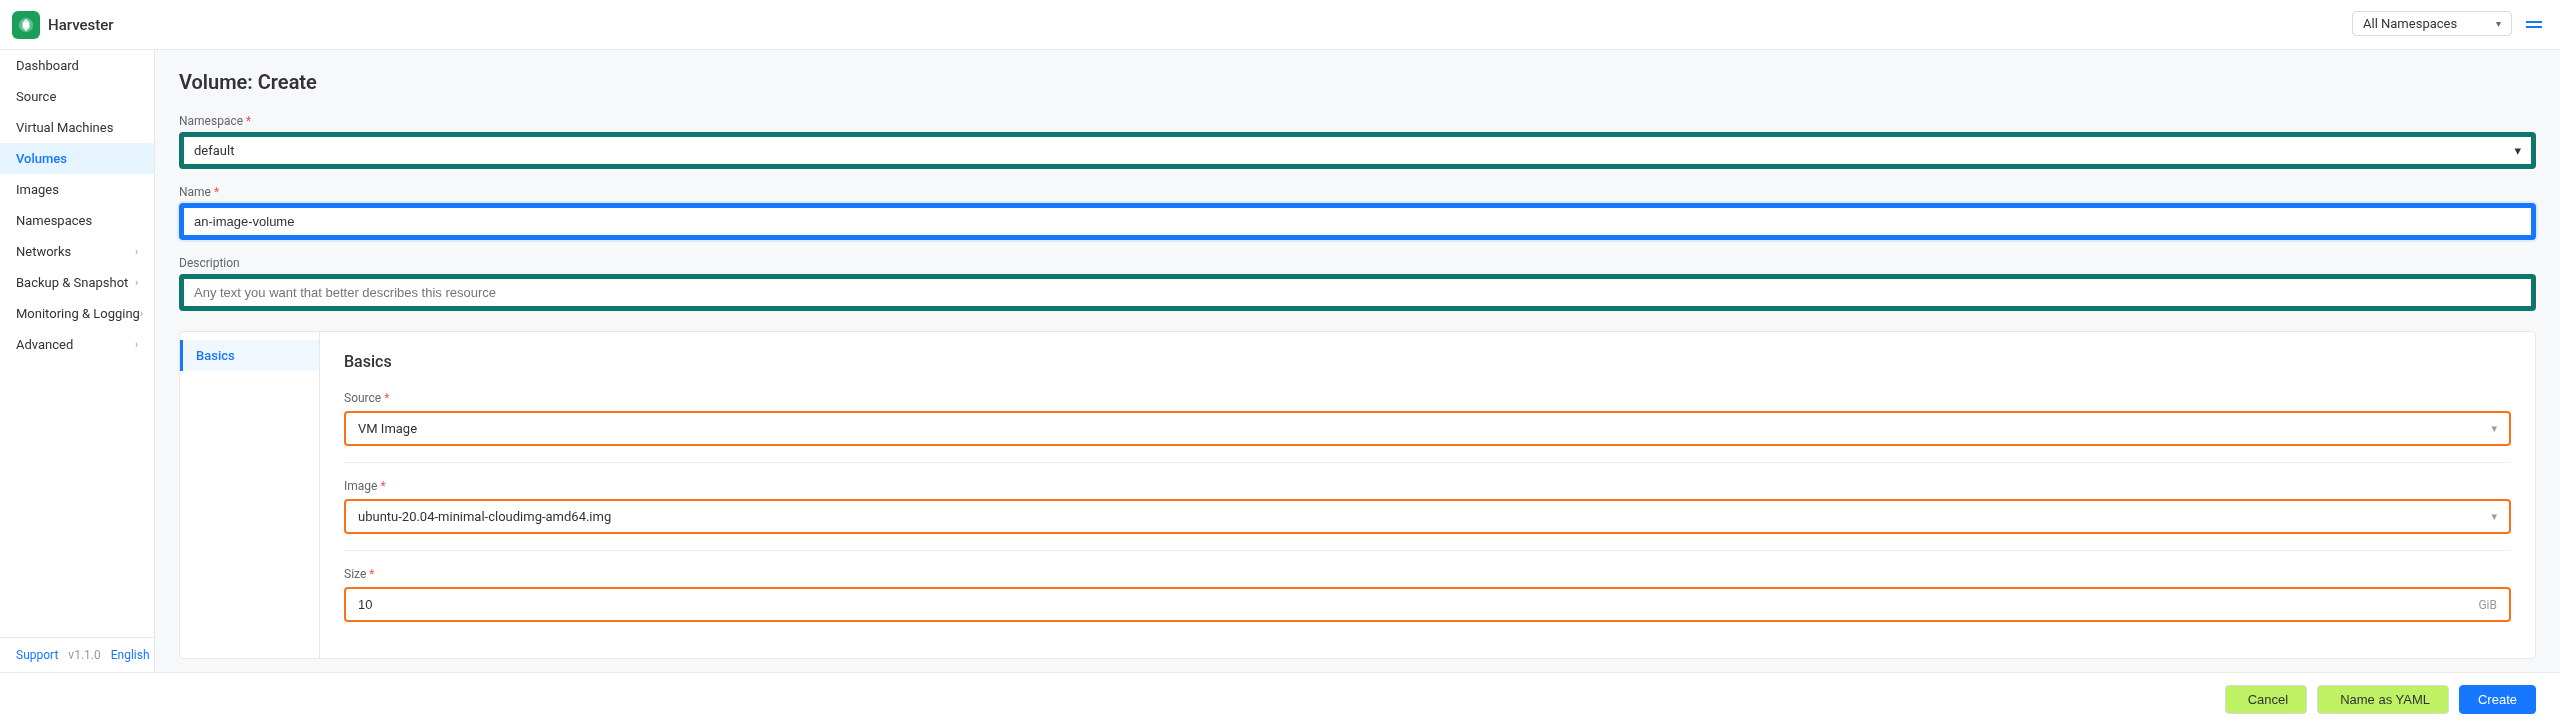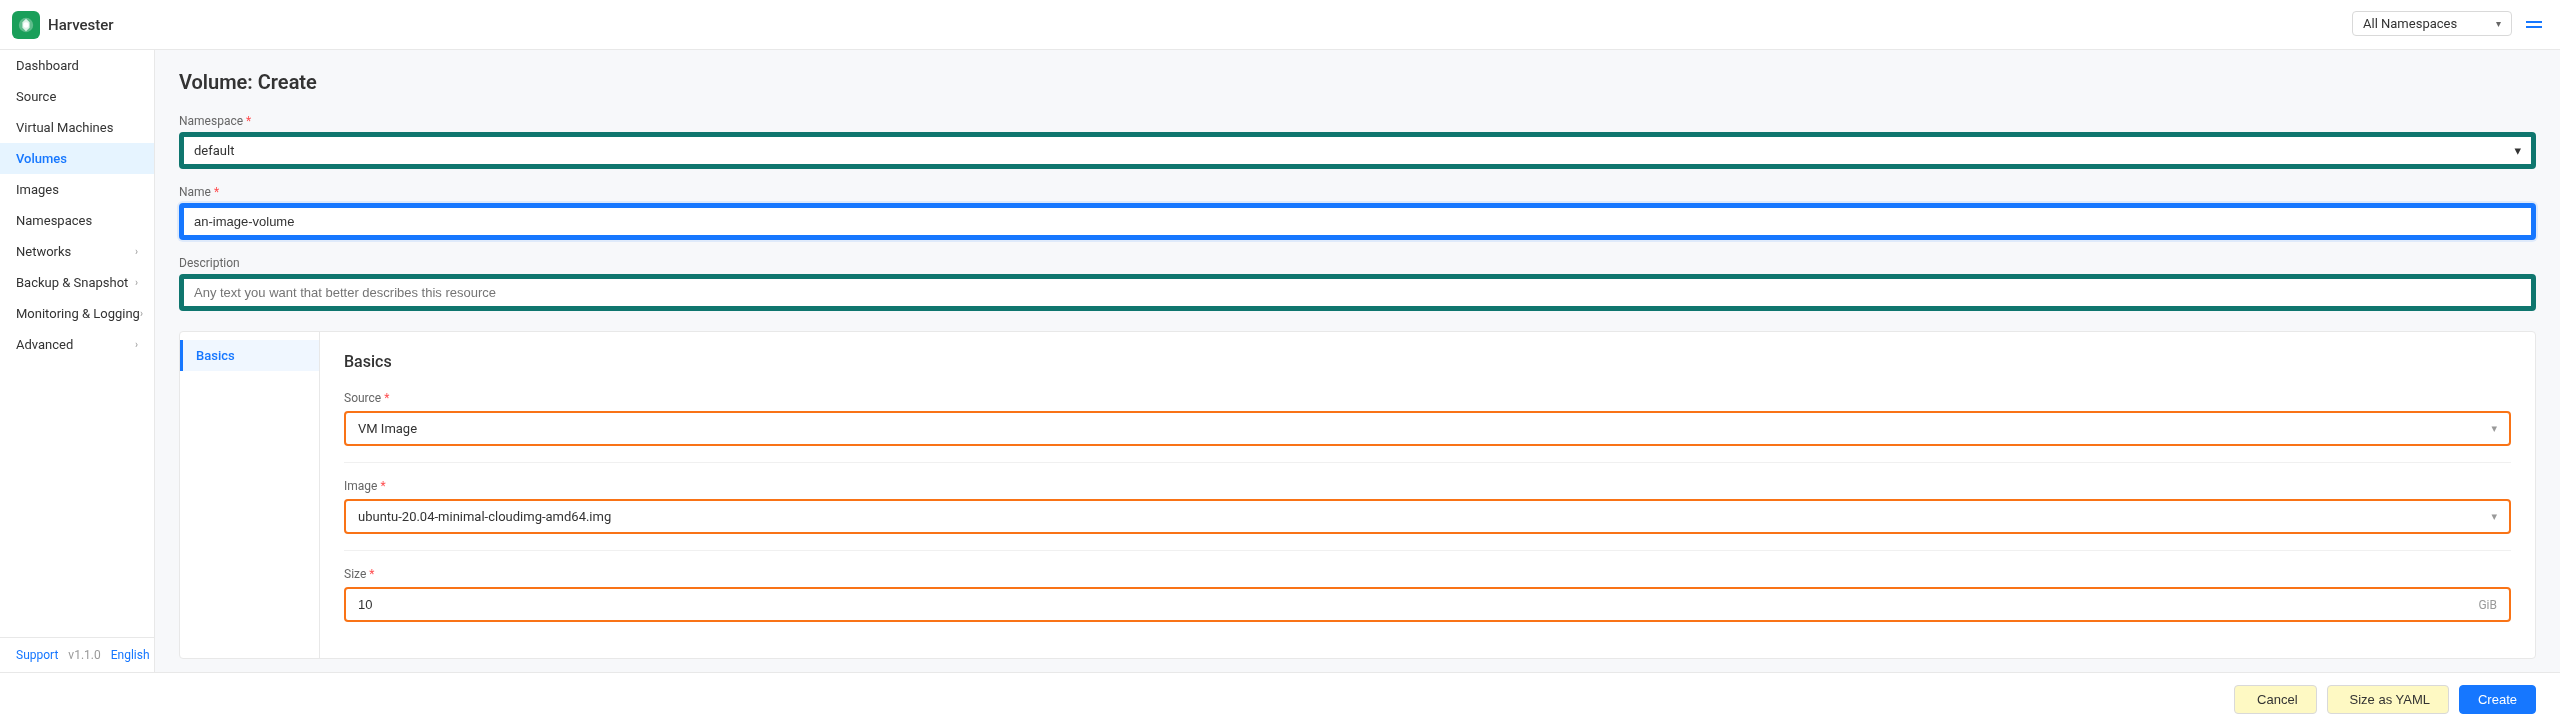--- a/index.html
+++ b/index.html
@@ -115,21 +115,21 @@
     .page-footer {
       padding: 12px 24px; border-top: 1px solid #e8e8e8; background: #fff;
       display: flex; align-items: center; justify-content: flex-end; gap: 10px;
       flex-shrink: 0;
     }
     .btn {
       padding: 6px 18px; border-radius: 4px; font-size: 13px; cursor: pointer;
       border: 1px solid #d9d9d9; background: #fff; color: #333;
     }
     .btn.primary { background: #1677ff; color: #fff; border-color: #1677ff; }
-    .btn.secondary { background: #fef9c3; color: #333; border-color: #d9d9d9; padding-left: 22px; }
+    .btn.secondary { background: #bef264; color: #333; border-color: #d9d9d9; padding-left: 22px; }
 
     .divider { height: 1px; background: #f0f0f0; margin: 0 0 16px 0; }
   </style>
 </head>
 <body>
 
 <div class="top-header">
   <div class="top-header-left">
     <div class="app-logo">
       <svg viewBox="0 0 20 20" fill="none" xmlns="http://www.w3.org/2000/svg">
@@ -281,15 +281,15 @@
         </div>
 
       </div>
     </div>
 
   </div>
 </div>
 
 <div class="page-footer">
   <button class="btn secondary">Cancel</button>
-  <button class="btn secondary">Size as YAML</button>
+  <button class="btn secondary">Name as YAML</button>
   <button class="btn primary">Create</button>
 </div>
 
 </body></html>

